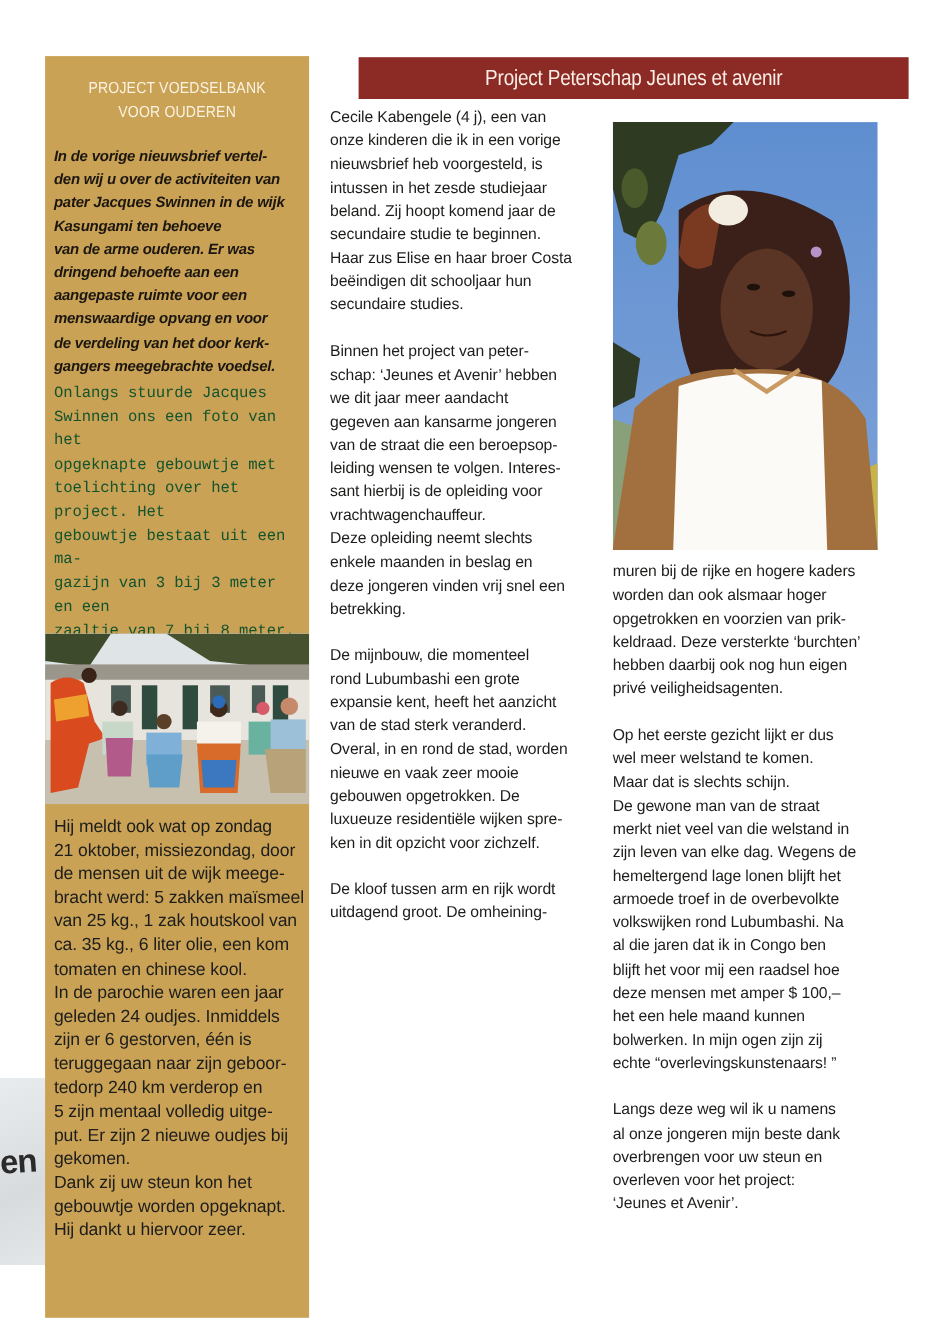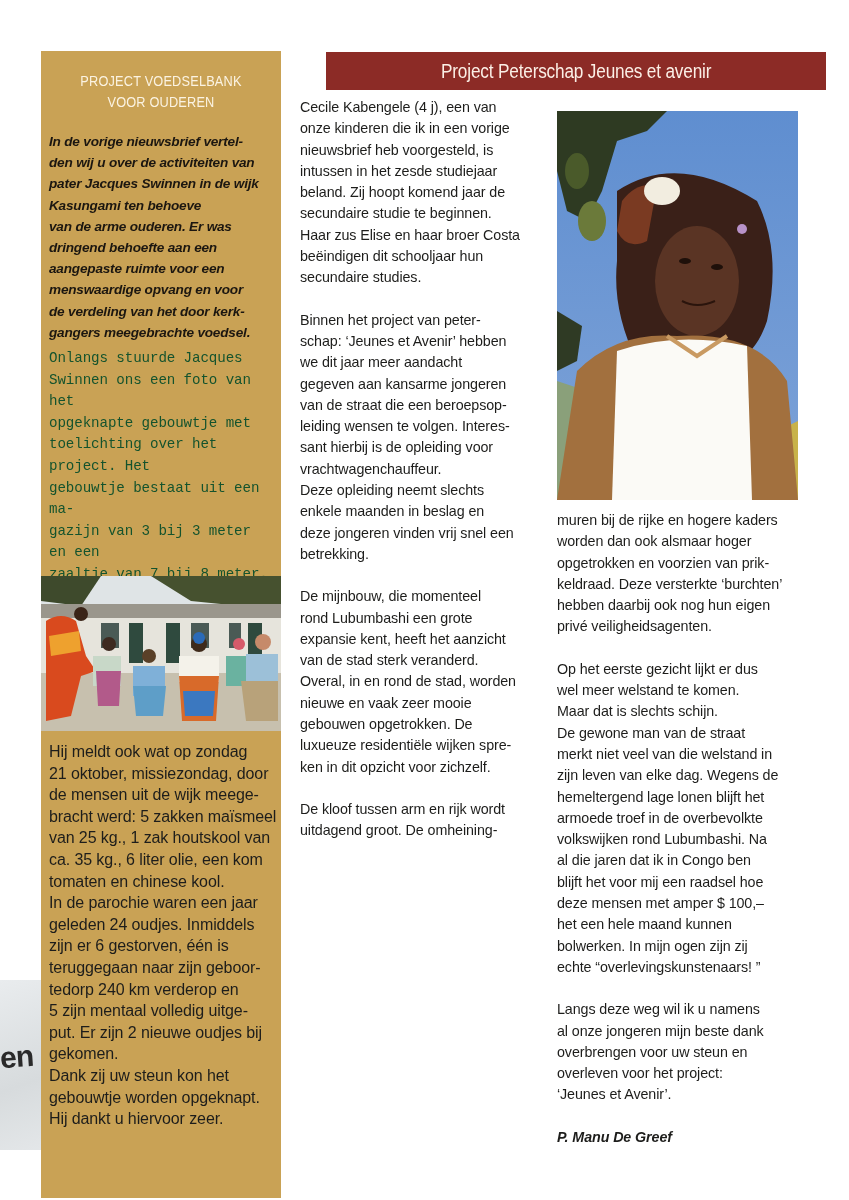--- a/index.html
+++ b/index.html
@@ -238,14 +238,13 @@
 blijft het voor mij een raadsel hoe
 deze mensen met amper $ 100,–
 het een hele maand kunnen
 bolwerken. In mijn ogen zijn zij
 echte “overlevingskunstenaars! ”</p>
   <p>Langs deze weg wil ik u namens
 al onze jongeren mijn beste dank
 overbrengen voor uw steun en
 overleven voor het project:
 ‘Jeunes et Avenir’.</p>
-  <p class="signature">P. Manu De Greef</p>
 </div>
 
 </body></html>

